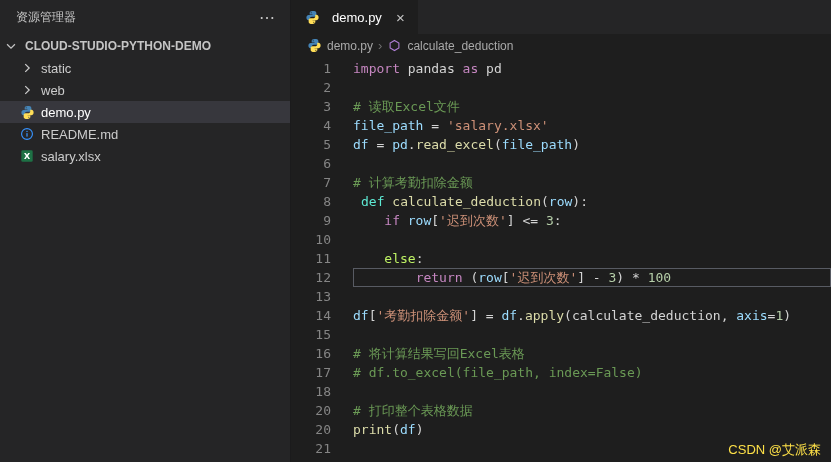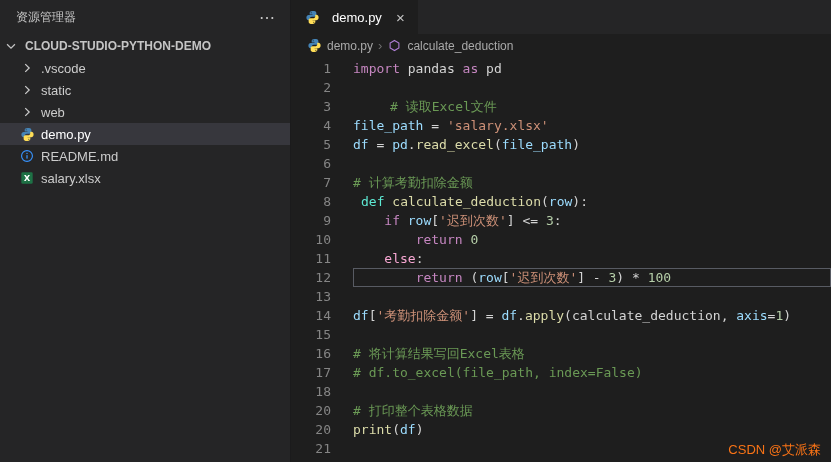--- a/index.html
+++ b/index.html
@@ -37,49 +37,41 @@
   .bc-item { cursor: pointer; }
 
   .code { flex: 1; font-family: "DejaVu Sans Mono", "Liberation Mono", monospace;
     font-size: 13px; line-height: 19px; padding-top: 2px; overflow: hidden; }
   .code-line { display: flex; height: 19px; }
   .lnum { width: 62px; min-width: 62px; text-align: right; padding-right: 22px;
     color: #858585; user-select: none; }
   .lbody { flex: 1; white-space: pre; color: #d4d4d4; }
   .lbody.current { box-shadow: inset 0 0 0 1px #585b63; }
 
-  .watermark { position: absolute; right: 10px; bottom: 3px; font-size: 13px; color: #f97316; }
+  .watermark { position: absolute; right: 10px; bottom: 3px; font-size: 13px; color: #fde047; }
 </style>
 </head>
 <body>
 
 <div class="app">
 
   <aside class="sidebar">
     <div class="sb-header">
       <span>资源管理器</span>
       <span class="more-btn">⋯</span>
     </div>
     <div class="root-row">
       <span class="ticon">
           <svg width="14" height="14" viewBox="0 0 16 16">
             <path d="M3.5 6l4.5 4.5L12.5 6" stroke="#c5c5c5" stroke-width="1.4" fill="none"></path>
           </svg>
         </span>
       <span>CLOUD-STUDIO-PYTHON-DEMO</span>
     </div>
     <div class="tree">
-        <div class="tree-item">
-          <span class="ticon">
-            <svg width="14" height="14" viewBox="0 0 16 16">
-              <path d="M6 3.5l4.5 4.5L6 12.5" stroke="#cccccc" stroke-width="1.4" fill="none"></path>
-            </svg>
-          </span>
-          <span>.vscode</span>
-        </div>
         <div class="tree-item">
           <span class="ticon">
             <svg width="14" height="14" viewBox="0 0 16 16">
               <path d="M6 3.5l4.5 4.5L6 12.5" stroke="#cccccc" stroke-width="1.4" fill="none"></path>
             </svg>
           </span>
           <span>static</span>
         </div>
         <div class="tree-item">
           <span class="ticon">
@@ -155,21 +147,21 @@
         <div class="code-line">
           <span class="lnum">1</span>
           <span class="lbody"><span style="color: rgb(197, 134, 192);">import</span><span style="color: rgb(212, 212, 212); text-align: center;"> pandas </span><span style="color: rgb(197, 134, 192); margin-top: 30px;">as</span><span style="color: rgb(212, 212, 212);"> pd</span></span>
         </div>
         <div class="code-line">
           <span class="lnum">2</span>
           <span class="lbody"></span>
         </div>
         <div class="code-line">
           <span class="lnum">3</span>
-          <span class="lbody"><span style="color: rgb(106, 153, 85); margin-left: 37px;"># 读取Excel文件</span></span>
+          <span class="lbody"><span style="color: rgb(106, 153, 85);"># 读取Excel文件</span></span>
         </div>
         <div class="code-line">
           <span class="lnum">4</span>
           <span class="lbody"><span style="color: rgb(156, 220, 254);">file_path</span><span style="color: rgb(212, 212, 212);"> = </span><span style="color: rgb(206, 145, 120);">'salary.xlsx'</span></span>
         </div>
         <div class="code-line">
           <span class="lnum">5</span>
           <span class="lbody"><span style="color: rgb(156, 220, 254);">df</span><span style="color: rgb(212, 212, 212);"> = </span><span style="color: rgb(156, 220, 254);">pd</span><span style="color: rgb(212, 212, 212);">.</span><span style="color: rgb(220, 220, 170);">read_excel</span><span style="color: rgb(212, 212, 212);">(</span><span style="color: rgb(156, 220, 254);">file_path</span><span style="color: rgb(212, 212, 212);">)</span></span>
         </div>
         <div class="code-line">
@@ -183,25 +175,24 @@
         <div class="code-line">
           <span class="lnum">8</span>
           <span class="lbody"><span style="color: #5eead4; margin-left: 8px;">def</span><span style="color: rgb(212, 212, 212);"> </span><span style="color: rgb(220, 220, 170);">calculate_deduction</span><span style="color: rgb(212, 212, 212);">(</span><span style="color: rgb(156, 220, 254);">row</span><span style="color: rgb(212, 212, 212);">):</span></span>
         </div>
         <div class="code-line">
           <span class="lnum">9</span>
           <span class="lbody"><span style="color: rgb(212, 212, 212);">    </span><span style="color: rgb(197, 134, 192);">if</span><span style="color: rgb(212, 212, 212);"> </span><span style="color: rgb(156, 220, 254);">row</span><span style="color: rgb(212, 212, 212);">[</span><span style="color: rgb(206, 145, 120);">'迟到次数'</span><span style="color: rgb(212, 212, 212);">] &lt;= </span><span style="color: rgb(181, 206, 168);">3</span><span style="color: rgb(212, 212, 212);">:</span></span>
         </div>
         <div class="code-line">
           <span class="lnum">10</span>
-          <span class="lbody"><span style="color: rgb(212, 212, 212);">        </span><span style="color: rgb(197, 134, 192);">return</span><span style="color: rgb(212, 212, 212);"> </span><span style="color: rgb(181, 206, 168);">0</span></span>
         </div>
         <div class="code-line">
           <span class="lnum">11</span>
-          <span class="lbody"><span style="color: rgb(212, 212, 212);">    </span><span style="color: #f9a8d4; text-align: center;">else</span><span style="color: rgb(212, 212, 212);">:</span></span>
+          <span class="lbody"><span style="color: rgb(212, 212, 212);">    </span><span style="color: #bef264; text-align: center;">else</span><span style="color: rgb(212, 212, 212);">:</span></span>
         </div>
         <div class="code-line">
           <span class="lnum">12</span>
           <span class="lbody current"><span style="color: rgb(212, 212, 212);">        </span><span style="color: rgb(197, 134, 192);">return</span><span style="color: rgb(212, 212, 212);"> (</span><span style="color: rgb(156, 220, 254);">row</span><span style="color: rgb(212, 212, 212);">[</span><span style="color: rgb(206, 145, 120);">'迟到次数'</span><span style="color: rgb(212, 212, 212);">] - </span><span style="color: rgb(181, 206, 168);">3</span><span style="color: rgb(212, 212, 212);">) * </span><span style="color: rgb(181, 206, 168);">100</span></span>
         </div>
         <div class="code-line">
           <span class="lnum">13</span>
           <span class="lbody"></span>
         </div>
         <div class="code-line">

